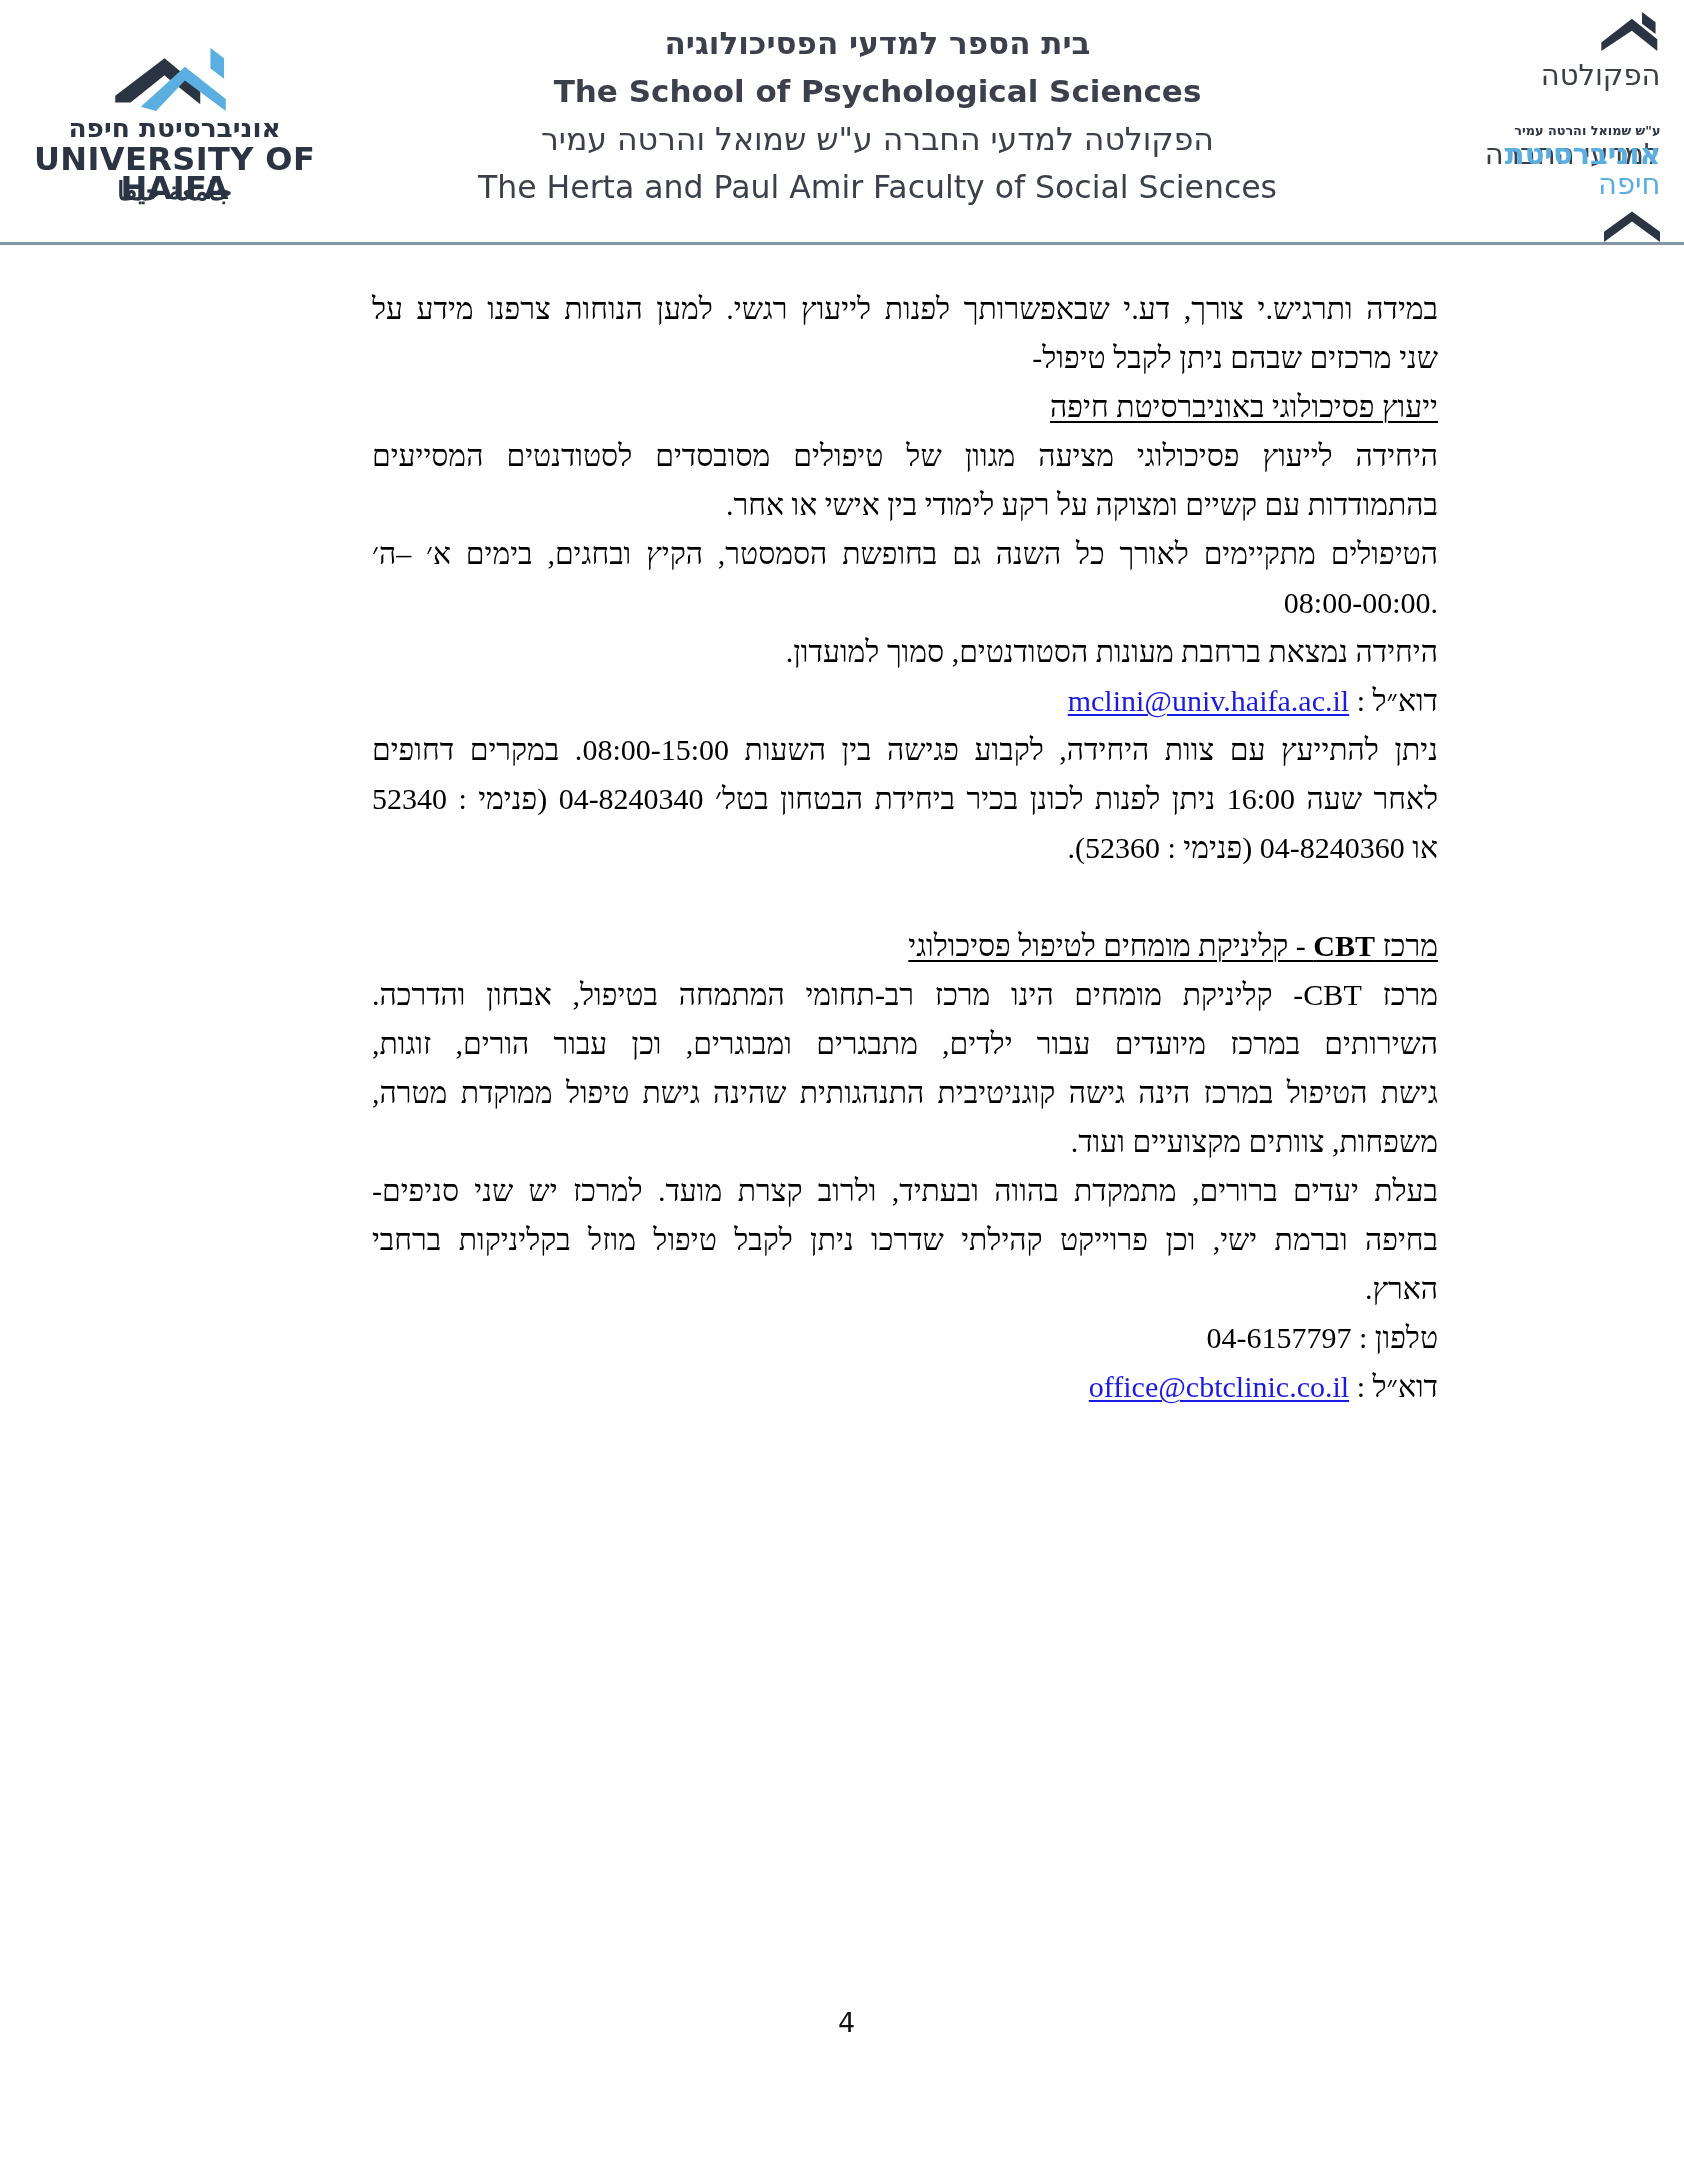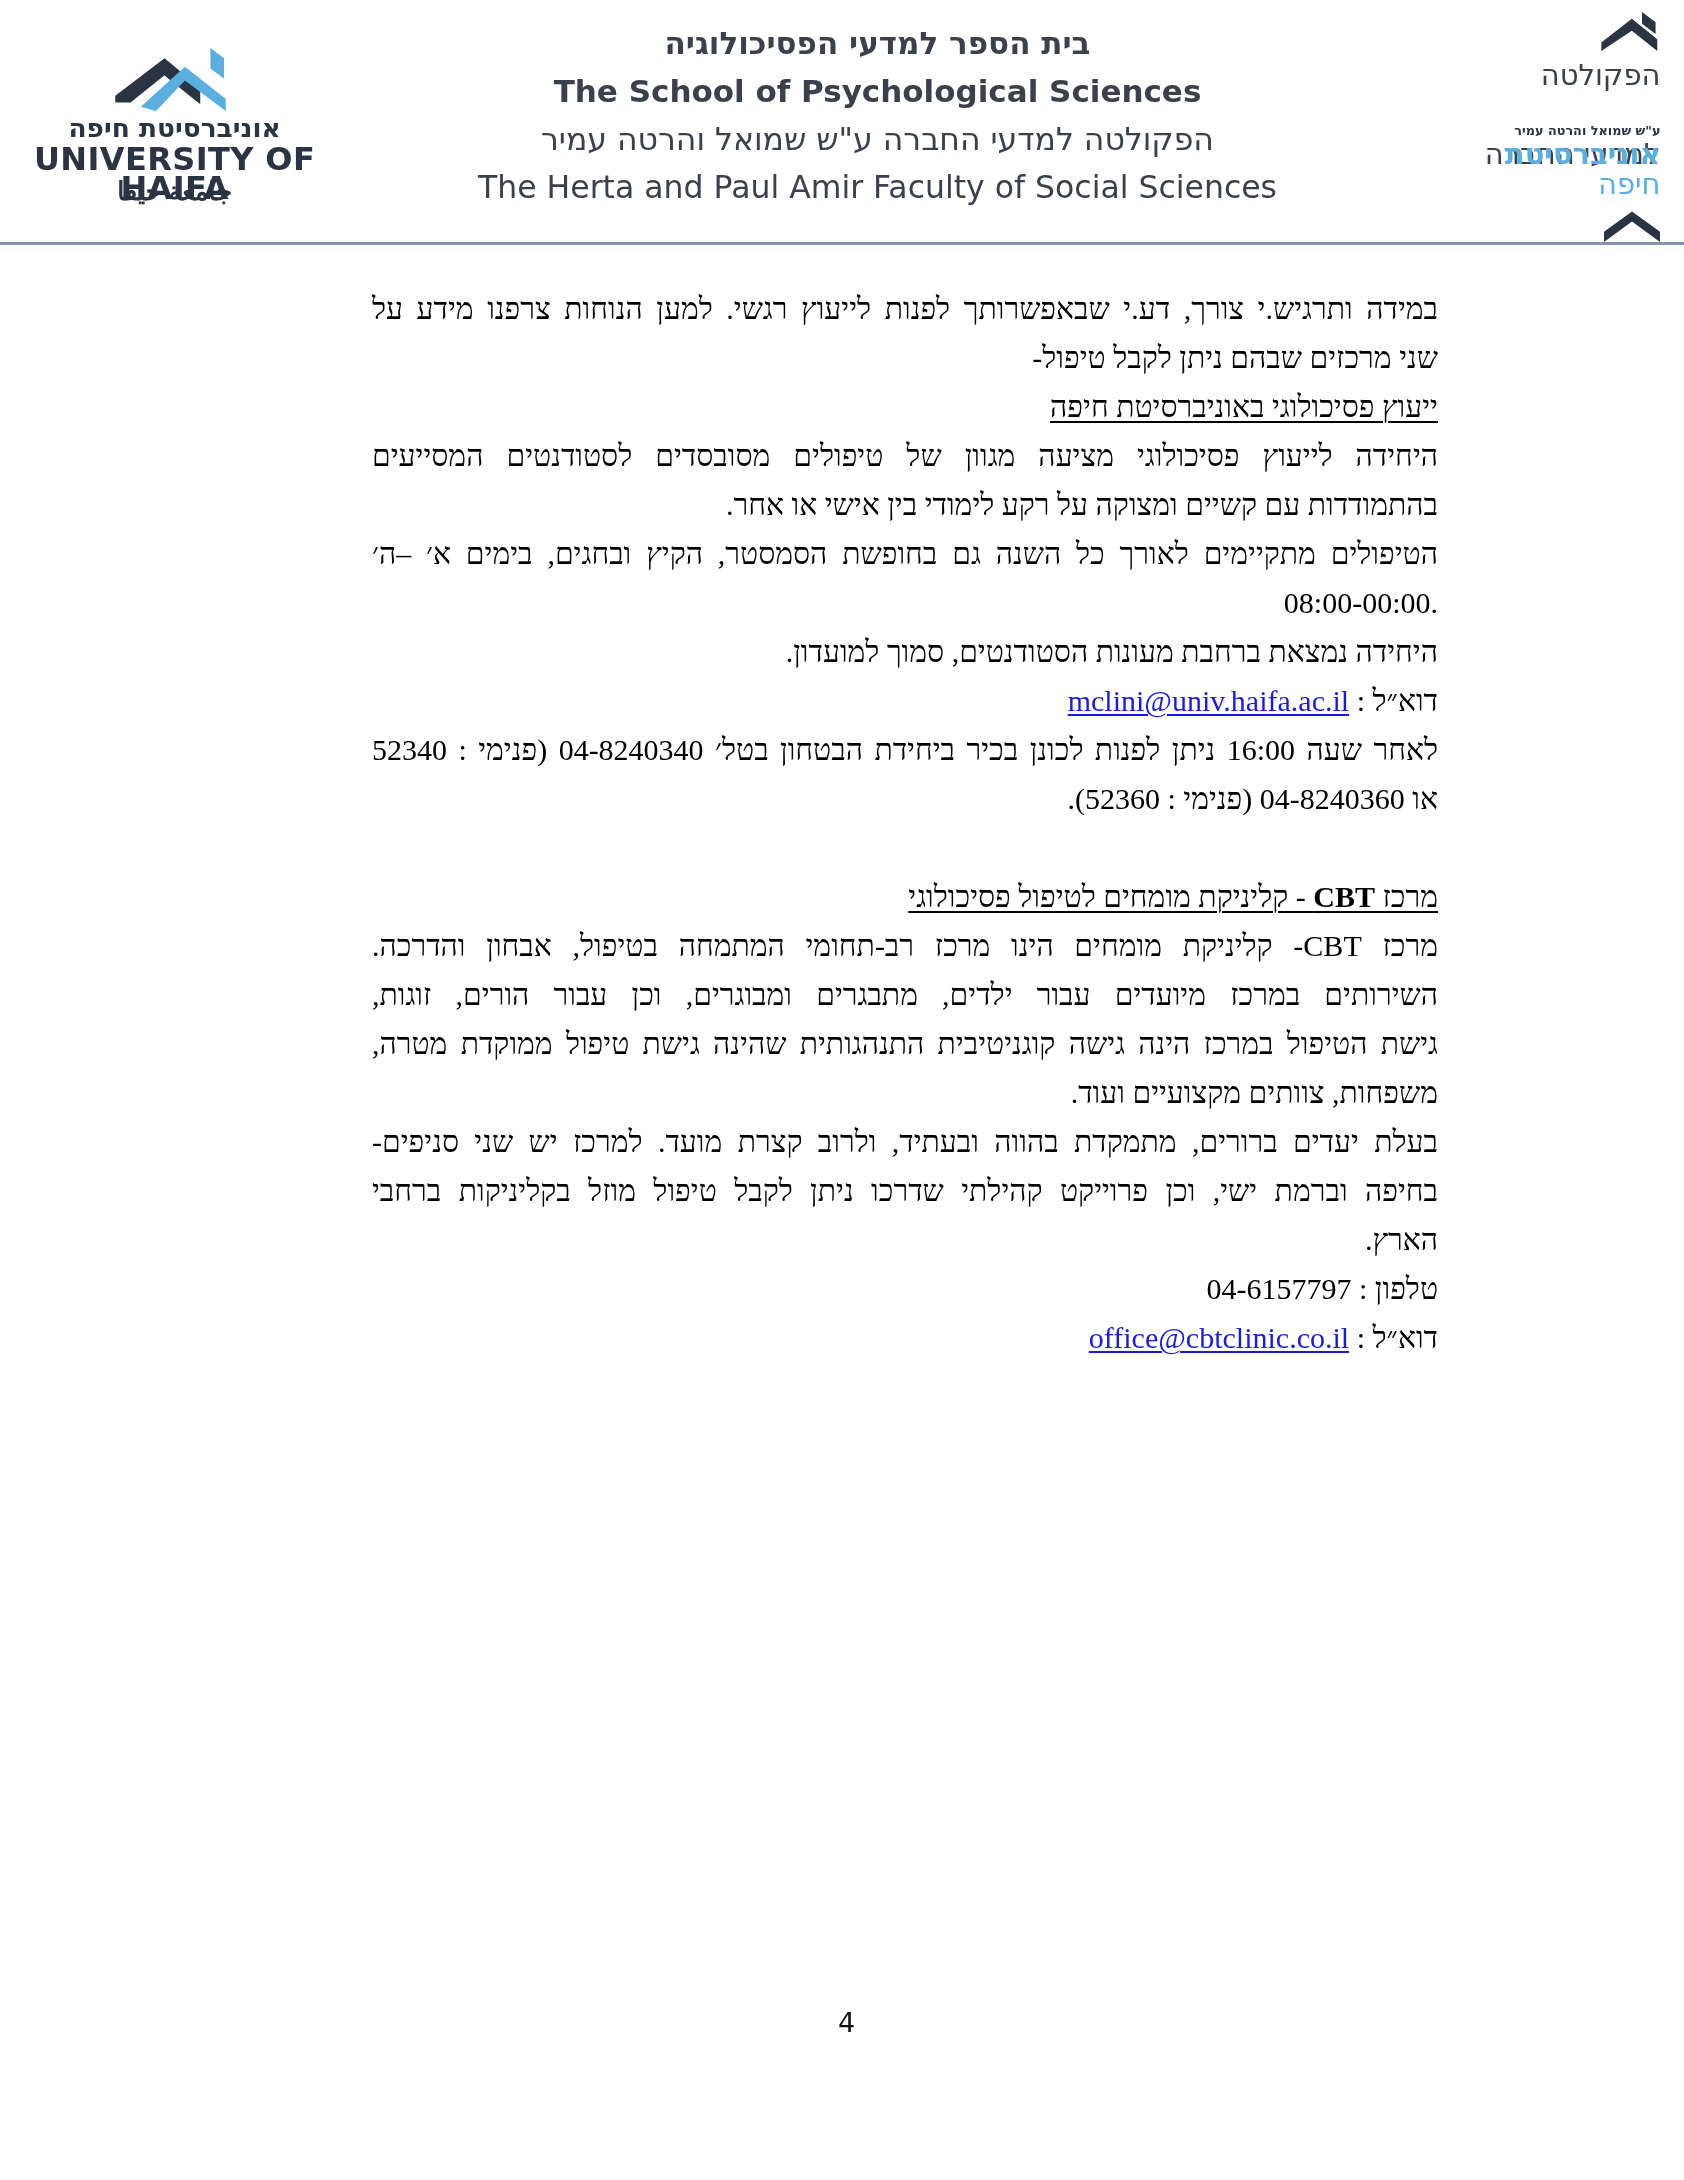--- a/index.html
+++ b/index.html
@@ -100,20 +100,21 @@
     <span class="heading">ייעוץ פסיכולוגי באוניברסיטת חיפה</span>
   </div>
   <div class="line justify">היחידה לייעוץ פסיכולוגי מציעה מגוון של טיפולים מסובסדים לסטודנטים המסייעים</div>
   <div class="line">בהתמודדות עם קשיים ומצוקה על רקע לימודי בין אישי או אחר.</div>
   <div class="line justify">הטיפולים מתקיימים לאורך כל השנה גם בחופשת הסמסטר, הקיץ ובחגים, בימים א׳ –ה׳</div>
   <div class="line">.08:00-00:00</div>
   <div class="line">היחידה נמצאת ברחבת מעונות הסטודנטים, סמוך למועדון.</div>
   <div class="line">
     <span>דוא״ל : </span><span class="link ltr">mclini@univ.haifa.ac.il</span>
   </div>
+  <div class="line justify">ניתן להתייעץ עם צוות היחידה, לקבוע פגישה בין השעות 08:00-15:00. במקרים דחופים</div>
   <div class="line justify">לאחר שעה 16:00 ניתן לפנות לכונן בכיר ביחידת הבטחון בטל׳ 04-8240340 (פנימי : 52340</div>
   <div class="line">או 04-8240360 (פנימי : 52360).</div>
 
   <div class="blank"></div>
 
   <div class="line">
     <span class="heading"><span>מרכז </span><span class="latin ltr">CBT</span><span> - קליניקת מומחים לטיפול פסיכולוגי</span></span>
   </div>
   <div class="line justify">מרכז CBT- קליניקת מומחים הינו מרכז רב-תחומי המתמחה בטיפול, אבחון והדרכה.</div>
   <div class="line justify">השירותים במרכז מיועדים עבור ילדים, מתבגרים ומבוגרים, וכן עבור הורים, זוגות,</div>

